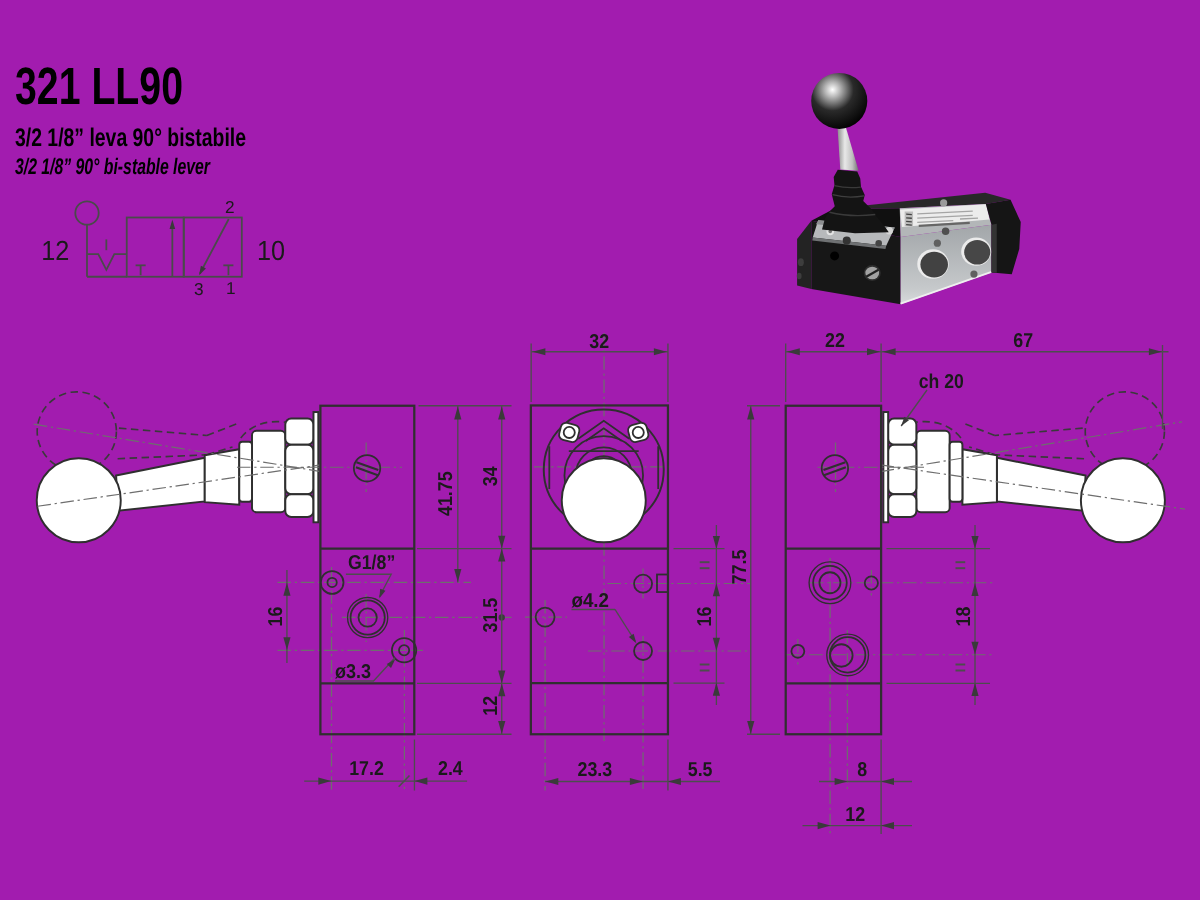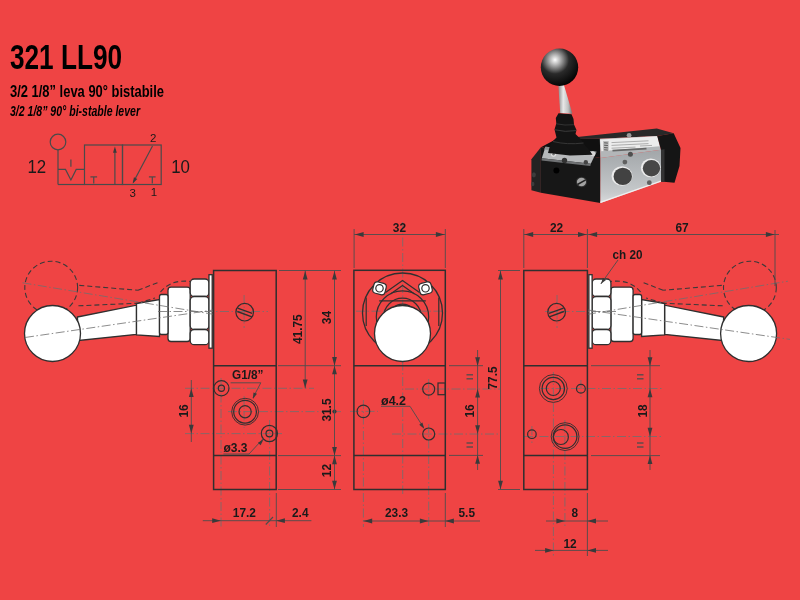--- a/index.html
+++ b/index.html
@@ -1,16 +1,16 @@
 <!DOCTYPE html>
 <html><head>
 <meta charset="utf-8">
 <style>
   html,body{margin:0;padding:0;background:#fff;}
-  #page{position:relative;width:800px;height:600px;background:#ef4444;overflow:hidden;
+  #page{position:relative;width:800px;height:600px;background:#a21caf;overflow:hidden;
         font-family:"Liberation Sans",sans-serif;}
   svg{position:absolute;left:0;top:0;}
   text{font-family:"Liberation Sans",sans-serif;}
 </style>
 </head>
 <body>
 <div id="page">
 <svg width="800" height="600" viewBox="0 0 800 600">
 <defs>
   <path id="ah" d="M0,0 L-8.6,2.4 L-8.6,-2.4 Z" fill="#3a3a3a"></path>

